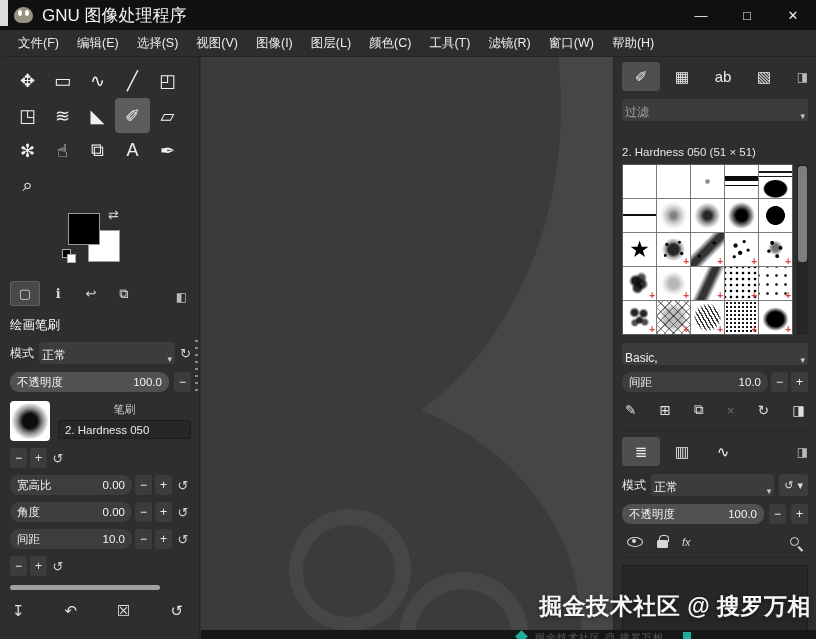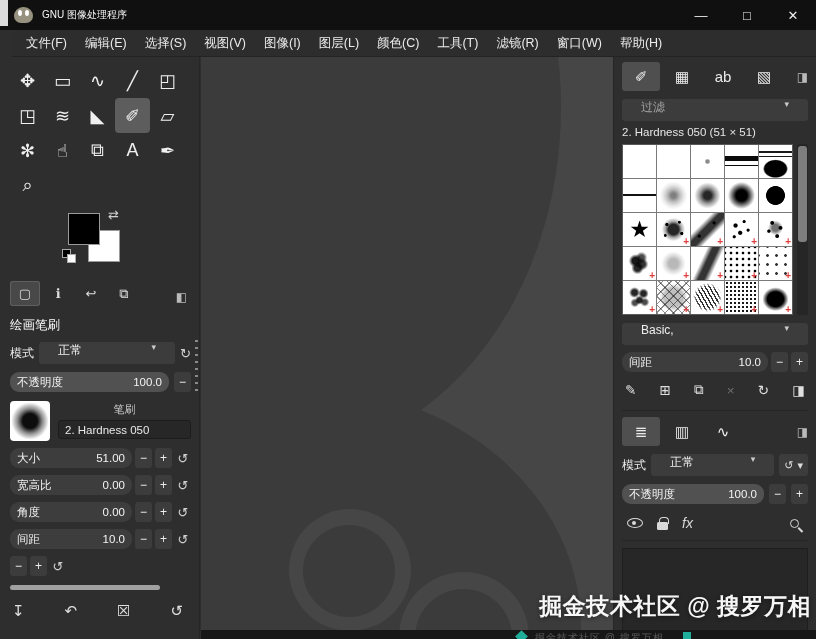--- a/index.html
+++ b/index.html
@@ -7,26 +7,26 @@
   .screen{position:relative;width:816px;height:639px;background:#2e2e2e;overflow:hidden;
           color:#e4e4e4;font-family:"Liberation Sans","DejaVu Sans",sans-serif;font-size:12px;}
 
   
   .titlebar{position:absolute;left:0;top:0;right:0;height:30px;background:#101010;
             display:flex;align-items:center;padding-left:14px;gap:9px;}
   .corner-artifact{position:absolute;left:0;top:0;width:8px;height:26px;background:#dcdcdc;}
   .gimp-logo{position:relative;width:19px;height:16px;background:#97917f;border-radius:9px 9px 7px 7px;flex:0 0 auto;}
   .gimp-logo::before{content:"";position:absolute;left:4px;top:3px;width:4px;height:6px;background:#fff;
                      border-radius:50%;box-shadow:7px 0 0 #fff;}
-  .title{font-size:10px;color:#f4f4f4;}
+  .title{font-size:17px;color:#f4f4f4;}
   .winbtns{margin-left:auto;display:flex;height:100%;}
   .winbtn{width:46px;display:flex;align-items:center;justify-content:center;color:#ededed;font-size:13px;}
 
   
-  .menubar{position:absolute;left:12px;top:30px;right:0;height:27px;background:#2d2d2d;
+  .menubar{position:absolute;left:4px;top:30px;right:0;height:27px;background:#2d2d2d;
            border-bottom:1px solid #232323;display:flex;align-items:center;padding:0 5px;}
   .menu-item{padding:4px 9px;font-size:12.5px;color:#ececec;white-space:nowrap;}
 
   .main{position:absolute;left:0;top:57px;right:0;bottom:0;}
 
   
   .left-panel{position:absolute;left:0;top:0;width:200px;height:100%;background:#2e2e2e;
               border-right:1px solid #262626;padding:4px 8px 0 10px;overflow:hidden;}
   .tool-grid{display:grid;grid-template-columns:repeat(5,35px);grid-auto-rows:35px;margin-top:2px;}
   .tool{display:flex;align-items:center;justify-content:center;border-radius:4px;color:#f0f0f0;font-size:18px;}
@@ -42,22 +42,22 @@
 
   .dock-tabs{display:flex;align-items:center;gap:3px;margin-top:12px;}
   .dtab{width:30px;height:25px;display:flex;align-items:center;justify-content:center;
         font-size:13px;color:#ddd;border-radius:3px;}
   .dtab[data-active="true"]{background:#484848;box-shadow:inset 0 0 0 1px #606060;}
   .dock-menu{margin-left:auto;color:#bbb;font-size:12px;}
 
   .sec-title{margin-top:11px;font-size:12.5px;color:#fff;}
   .row{display:flex;align-items:center;gap:5px;margin-top:8px;}
   .rlabel{font-size:12px;color:#e8e8e8;white-space:nowrap;}
-  .combo{flex:1;height:22px;background:#3c3c3c;border-radius:3px;display:flex;align-items:flex-start;
-         padding:0 19px;font-size:12px;color:#eee;min-width:0;}
+  .combo{flex:1;height:22px;background:#3c3c3c;border-radius:3px;display:flex;align-items:flex-end;
+         padding:0 3px;font-size:12px;color:#eee;min-width:0;}
   .combo .chev{margin-left:auto;font-size:9px;color:#ccc;padding-left:5px;}
   .combo.placeholder{color:#a5a5a5;}
   .mini-icon{color:#cfcfcf;font-size:13px;}
 
   .bar{flex:1;height:20px;background:#3d3d3d;border-radius:9px;display:flex;align-items:center;
        padding:0 7px;font-size:11.5px;color:#f2f2f2;min-width:0;}
   .bar.filled{background:#515151;}
   .bar .val{margin-left:auto;padding-left:4px;}
   .sq{width:17px;height:20px;background:#3c3c3c;border-radius:3px;display:flex;align-items:center;
       justify-content:center;font-size:12px;color:#eee;flex:0 0 auto;}
@@ -90,21 +90,21 @@
   .eye2{left:198px;top:515px;width:130px;height:130px;}
   .eye2 .pupil{left:16px;top:17px;width:97px;height:97px;}
 
   
   .right-panel{position:absolute;right:0;top:0;width:203px;height:100%;background:#2e2e2e;
                border-left:1px solid #262626;padding:5px 8px 0 8px;display:flex;flex-direction:column;overflow:hidden;}
   .rtabs{display:flex;align-items:center;gap:3px;}
   .rtab{width:38px;height:29px;display:flex;align-items:center;justify-content:center;
         font-size:15px;color:#ececec;border-radius:3px;}
   .rtab[data-active="true"]{background:#4f4f4f;}
-  .cur-brush{margin-top:5px;font-size:11.5px;color:#e6e6e6;}
+  .cur-brush{margin-top:25px;font-size:11.5px;color:#e6e6e6;}
   .bwrap{display:flex;gap:4px;margin-top:6px;}
   .bgrid{width:171px;display:grid;grid-template-columns:repeat(5,1fr);grid-auto-rows:33px;gap:1px;
          background:#7a7a7a;border:1px solid #595959;}
   .bcell{background:#fff;position:relative;display:flex;align-items:center;justify-content:center;overflow:hidden;}
   .bglyph{font-size:23px;color:#000;line-height:1;}
   .bcell[data-plus="1"]::after{content:"+";position:absolute;right:1px;bottom:-1px;color:#e03c3c;
                                font-size:10px;font-weight:bold;}
   .vscroll{flex:1;position:relative;background:#262626;border-radius:3px;}
   .vscroll .thumb{position:absolute;left:1px;right:1px;top:2px;height:96px;background:#7e7e7e;border-radius:3px;}
 
@@ -173,21 +173,21 @@
   .ic[data-disabled="1"]{color:#6e6e6e;}
   .dock2{display:flex;align-items:center;gap:3px;margin-top:12px;border-top:1px solid #262626;padding-top:6px;}
   .split-reset{display:flex;align-items:center;gap:4px;background:#3c3c3c;border-radius:3px;height:22px;
                padding:0 5px;font-size:11px;color:#ddd;flex:0 0 auto;}
   .locks{display:flex;align-items:center;gap:14px;margin-top:9px;padding:2px 5px 9px;border-bottom:1px solid #262626;}
   .icon-eye{width:16px;height:10px;border:1.6px solid #d8d8d8;border-radius:50%;position:relative;}
   .icon-eye::after{content:"";position:absolute;left:4px;top:1.5px;width:4px;height:4px;border-radius:50%;background:#d8d8d8;}
   .icon-lock{width:11px;height:8px;background:#d8d8d8;border-radius:1.5px;position:relative;margin-top:5px;}
   .icon-lock::before{content:"";position:absolute;left:1.5px;top:-5px;width:8px;height:6px;
       border:1.6px solid #d8d8d8;border-bottom:none;border-radius:4px 4px 0 0;}
-  .fx-label{font-style:italic;font-size:14px;color:#d8d8d8;}
+  .fx-label{font-style:italic;font-size:11px;color:#d8d8d8;}
   .icon-search{width:9px;height:9px;border:1.7px solid #d8d8d8;border-radius:50%;position:relative;margin-left:auto;margin-right:4px;}
   .icon-search::after{content:"";position:absolute;left:7.5px;top:7.5px;width:6px;height:1.8px;background:#d8d8d8;
       transform:rotate(45deg);transform-origin:0 0;}
   .layers-list{flex:1;margin-top:7px;background:#272727;border:1px solid #1e1e1e;}
 
   
   .watermark{position:absolute;right:5px;top:591px;font-size:23px;font-weight:bold;color:#fff;opacity:.96;
              letter-spacing:.5px;text-shadow:0 1px 5px rgba(0,0,0,.55);z-index:60;white-space:nowrap;}
   .bottom-strip{position:absolute;left:201px;right:0;bottom:0;height:9px;background:#171717;z-index:55;overflow:hidden;}
   .strip-logo{position:absolute;left:316px;top:2px;width:9px;height:9px;background:#1fae9a;transform:rotate(45deg);}
@@ -363,24 +363,20 @@
           </div>
         <div class="brush-meta">
           <div class="brush-label">笔刷</div>
           <div class="brush-name">2. Hardness 050</div>
         </div>
       </div>
 
       <div>
 
           <div class="srow">
-            <div class="bar">
-              <span>大小</span>
-              <span class="val">51.00</span>
-            </div>
             <div class="sq">−</div>
             <div class="sq">+</div>
             <div class="reset">↺</div>
           </div>
 
           <div class="srow">
             <div class="bar">
               <span>宽高比</span>
               <span class="val">0.00</span>
             </div>

